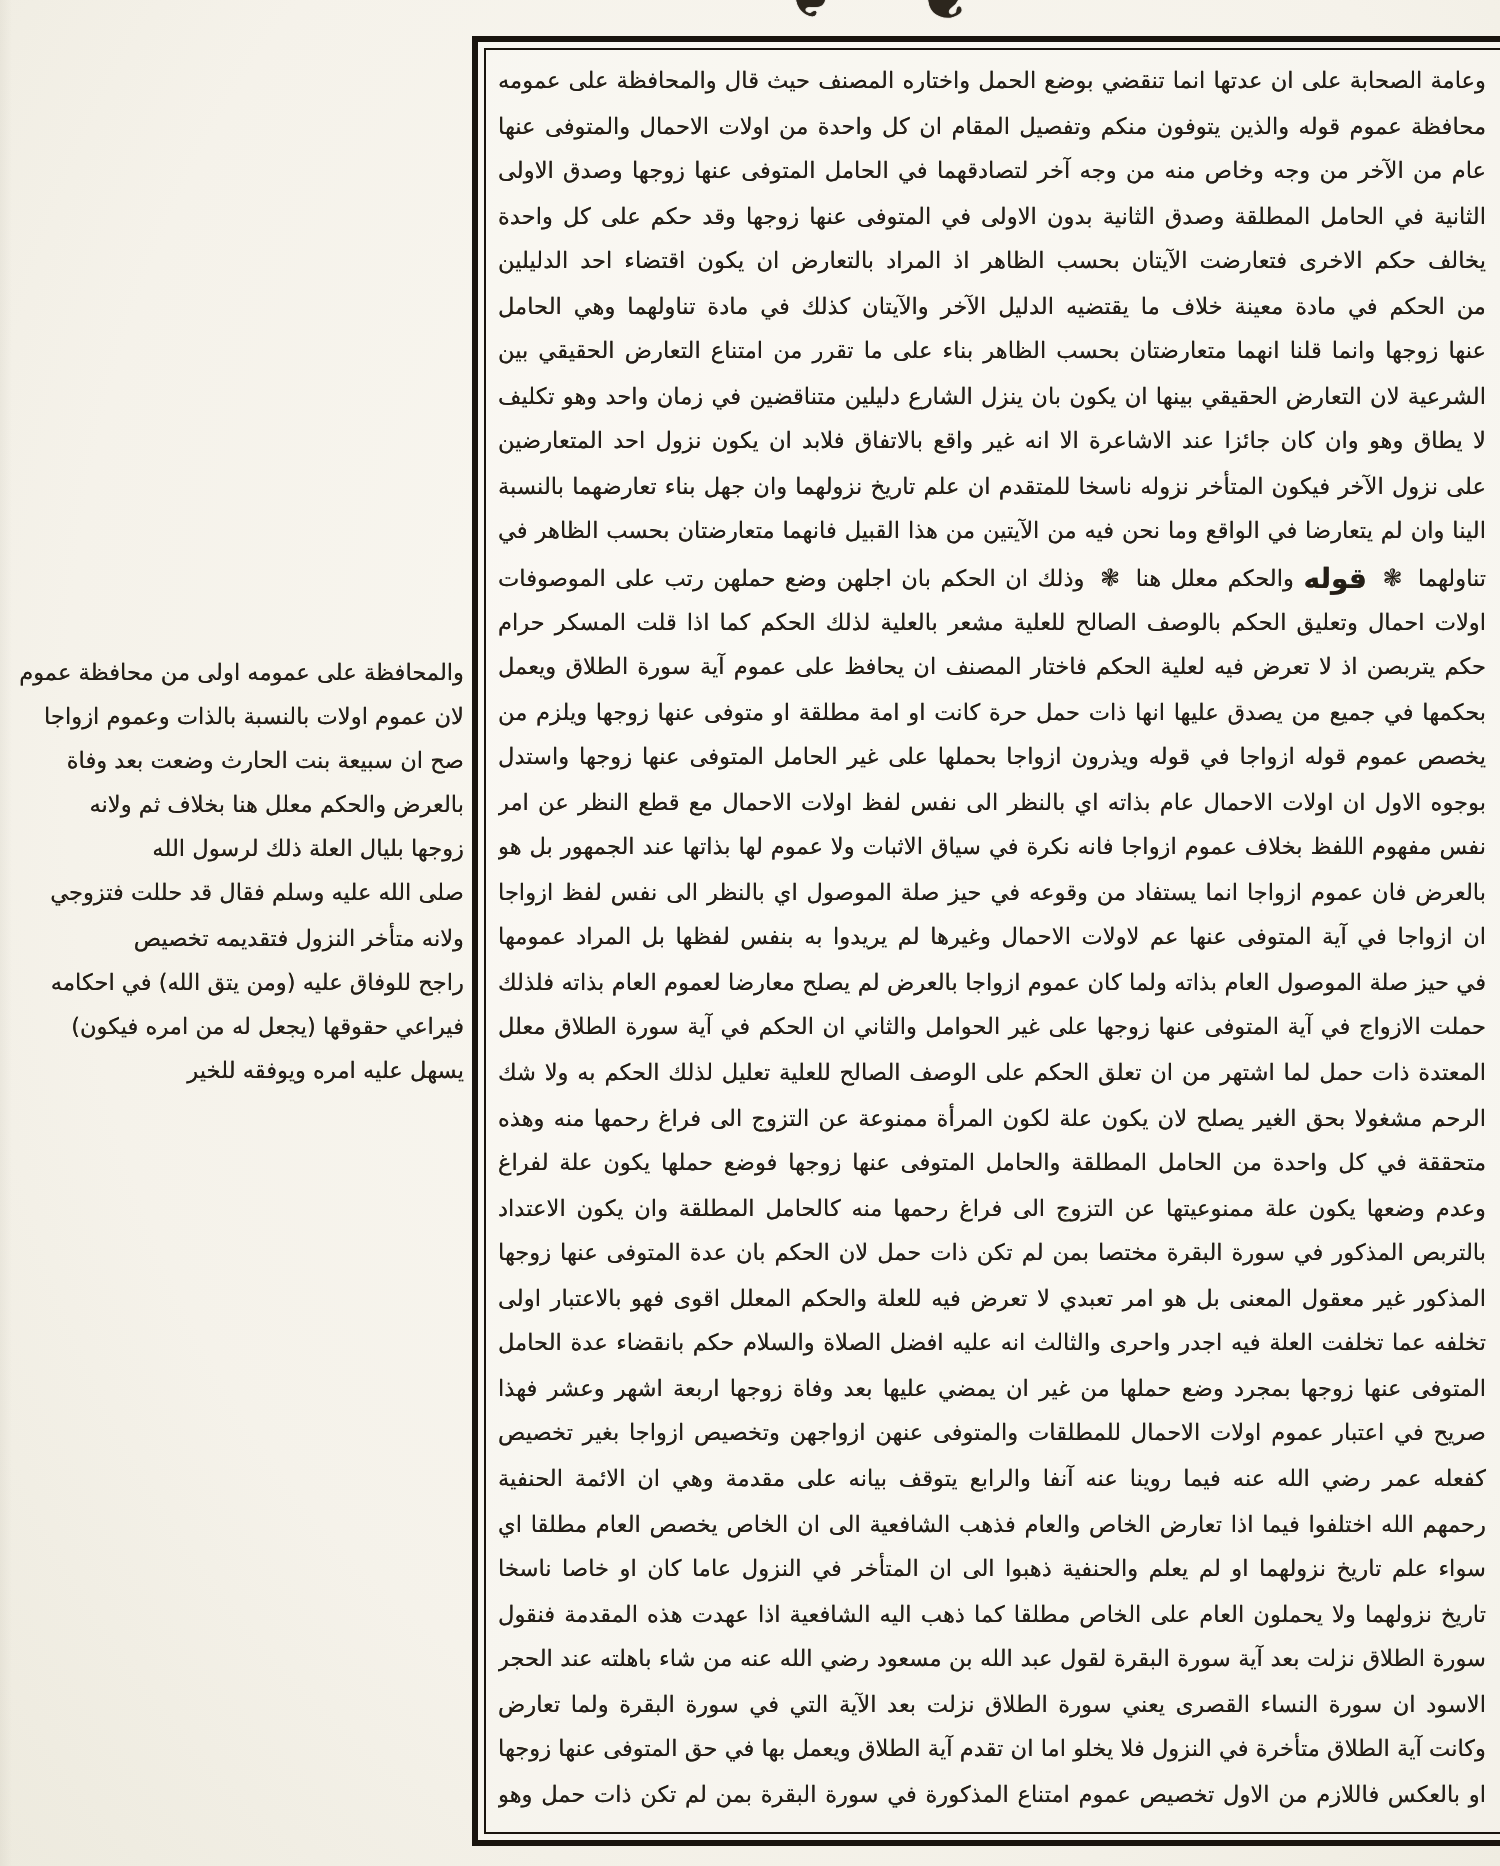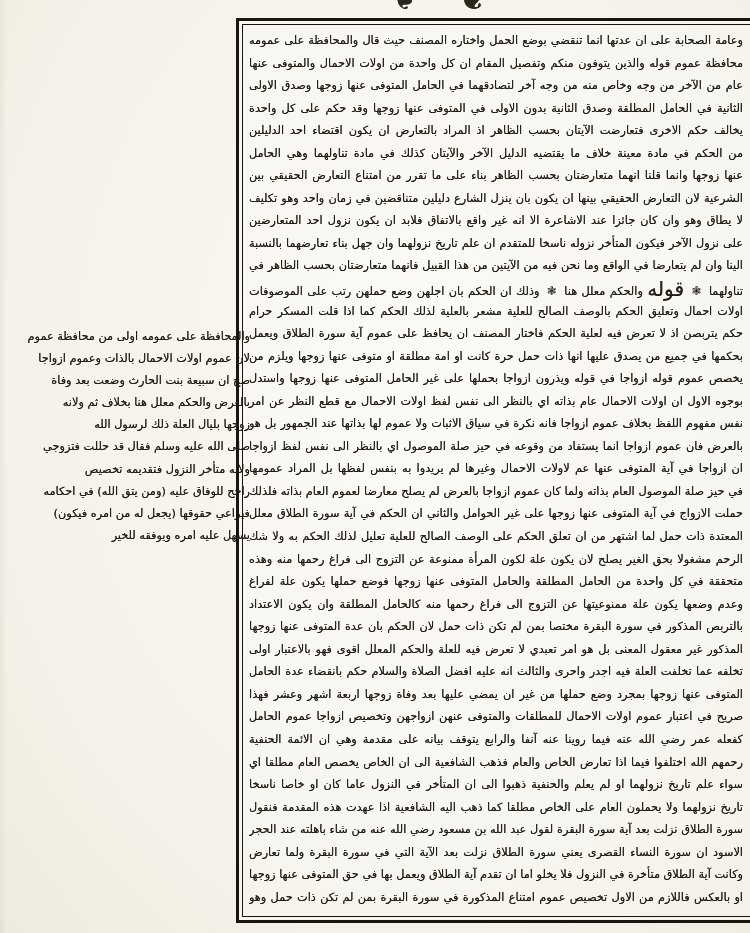--- a/index.html
+++ b/index.html
@@ -53,40 +53,39 @@
     line-height: 22.56px;
     font-size: 11.3px;
     white-space: normal;
     overflow: hidden;
     text-align: justify;
     text-align-last: justify;
     text-justify: inter-word;
     text-shadow: 0 0 0.3px rgba(36,30,22,0.85);
   }
   .emph-kw {
-    font-size: 20px;
-    font-weight: normal;
+    font-size: 14px;
+    font-weight: bold;
     letter-spacing: 0.5px;
     vertical-align: -1px;
   }
   .flower {
     font-size: 12px;
     margin: 0 3px;
     vertical-align: 0px;
     text-shadow: none;
   }
 
   
   .margin-note {
     position: absolute;
     left: 4px; top: 326px;
     width: 228px;
     direction: rtl;
     text-align: right;
-    margin-left: 18px;
   }
   .mline {
     height: 22.1px;
     line-height: 22.1px;
     font-size: 11.3px;
     white-space: nowrap;
     text-shadow: 0 0 0.3px rgba(36,30,22,0.85);
   }
 </style>
 </head>
@@ -167,21 +166,21 @@
           <div class="line">وعدم وضعها يكون علة ممنوعيتها عن التزوج الى فراغ رحمها منه كالحامل المطلقة وان يكون الاعتداد</div>
 
           <div class="line">بالتربص المذكور في سورة البقرة مختصا بمن لم تكن ذات حمل لان الحكم بان عدة المتوفى عنها زوجها التربص</div>
 
           <div class="line">المذكور غير معقول المعنى بل هو امر تعبدي لا تعرض فيه للعلة والحكم المعلل اقوى فهو بالاعتبار اولى وعدم</div>
 
           <div class="line">تخلفه عما تخلفت العلة فيه اجدر واحرى والثالث انه عليه افضل الصلاة والسلام حكم بانقضاء عدة الحامل</div>
 
           <div class="line">المتوفى عنها زوجها بمجرد وضع حملها من غير ان يمضي عليها بعد وفاة زوجها اربعة اشهر وعشر فهذا الحديث</div>
 
-          <div class="line">صريح في اعتبار عموم اولات الاحمال للمطلقات والمتوفى عنهن ازواجهن وتخصيص ازواجا عموم الحامل</div>
+          <div class="line">صريح في اعتبار عموم اولات الاحمال للمطلقات والمتوفى عنهن ازواجهن وتخصيص ازواجا بغير تخصيص</div>
 
           <div class="line">كفعله عمر رضي الله عنه فيما روينا عنه آنفا والرابع يتوقف بيانه على مقدمة وهي ان الائمة الحنفية والشافعية</div>
 
           <div class="line">رحمهم الله اختلفوا فيما اذا تعارض الخاص والعام فذهب الشافعية الى ان الخاص يخصص العام مطلقا اي</div>
 
           <div class="line">سواء علم تاريخ نزولهما او لم يعلم والحنفية ذهبوا الى ان المتأخر في النزول عاما كان او خاصا ناسخا للمتقدم اذا علم</div>
 
           <div class="line">تاريخ نزولهما ولا يحملون العام على الخاص مطلقا كما ذهب اليه الشافعية اذا عهدت هذه المقدمة فنقول آية</div>
 
           <div class="line">سورة الطلاق نزلت بعد آية سورة البقرة لقول عبد الله بن مسعود رضي الله عنه من شاء باهلته عند الحجر</div>
@@ -198,21 +197,21 @@
 
     </div>
   </div>
 </div>
 
 <div class="margin-note">
 
     <div class="mline">والمحافظة على عمومه اولى من محافظة عموم</div>
 
 
-    <div class="mline">لان عموم اولات الاحمال بالذات وعموم ازواجا</div>
+    <div class="mline">لان عموم اولات بالنسبة بالذات وعموم ازواجا</div>
 
     <div class="mline">صح ان سبيعة بنت الحارث وضعت بعد وفاة</div>
 
     <div class="mline">بالعرض والحكم معلل هنا بخلاف ثم ولانه</div>
 
     <div class="mline">زوجها بليال العلة ذلك لرسول الله</div>
 
     <div class="mline">صلى الله عليه وسلم فقال قد حللت فتزوجي</div>
 
     <div class="mline">ولانه متأخر النزول فتقديمه تخصيص</div>

